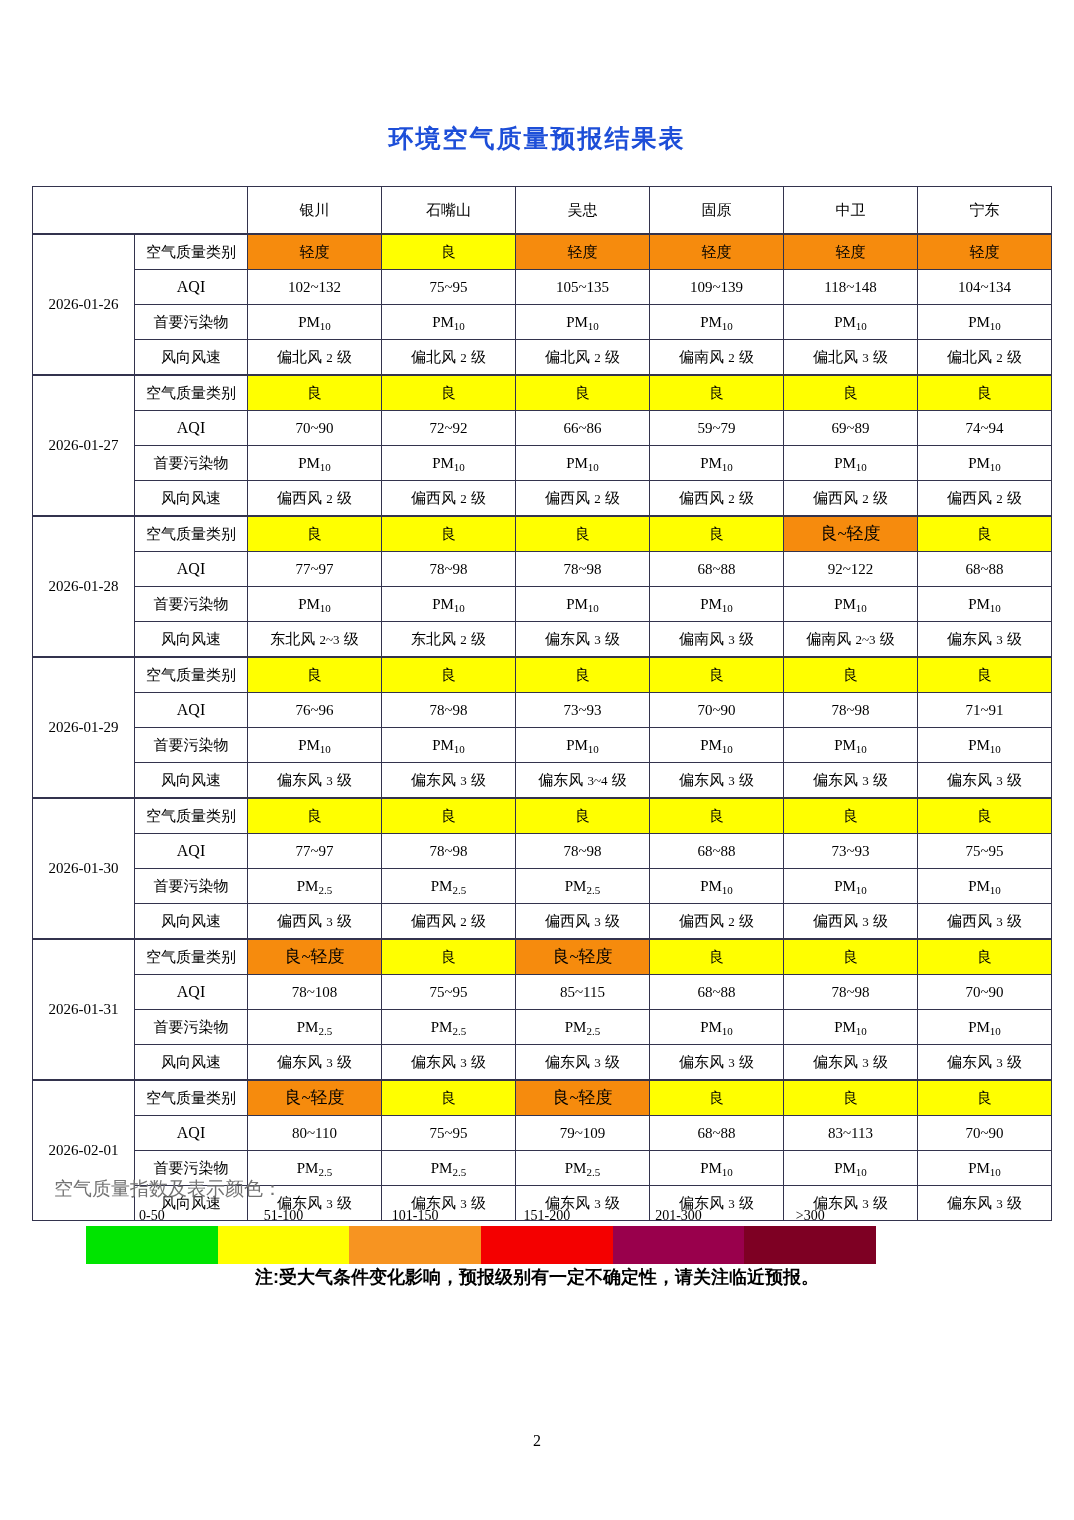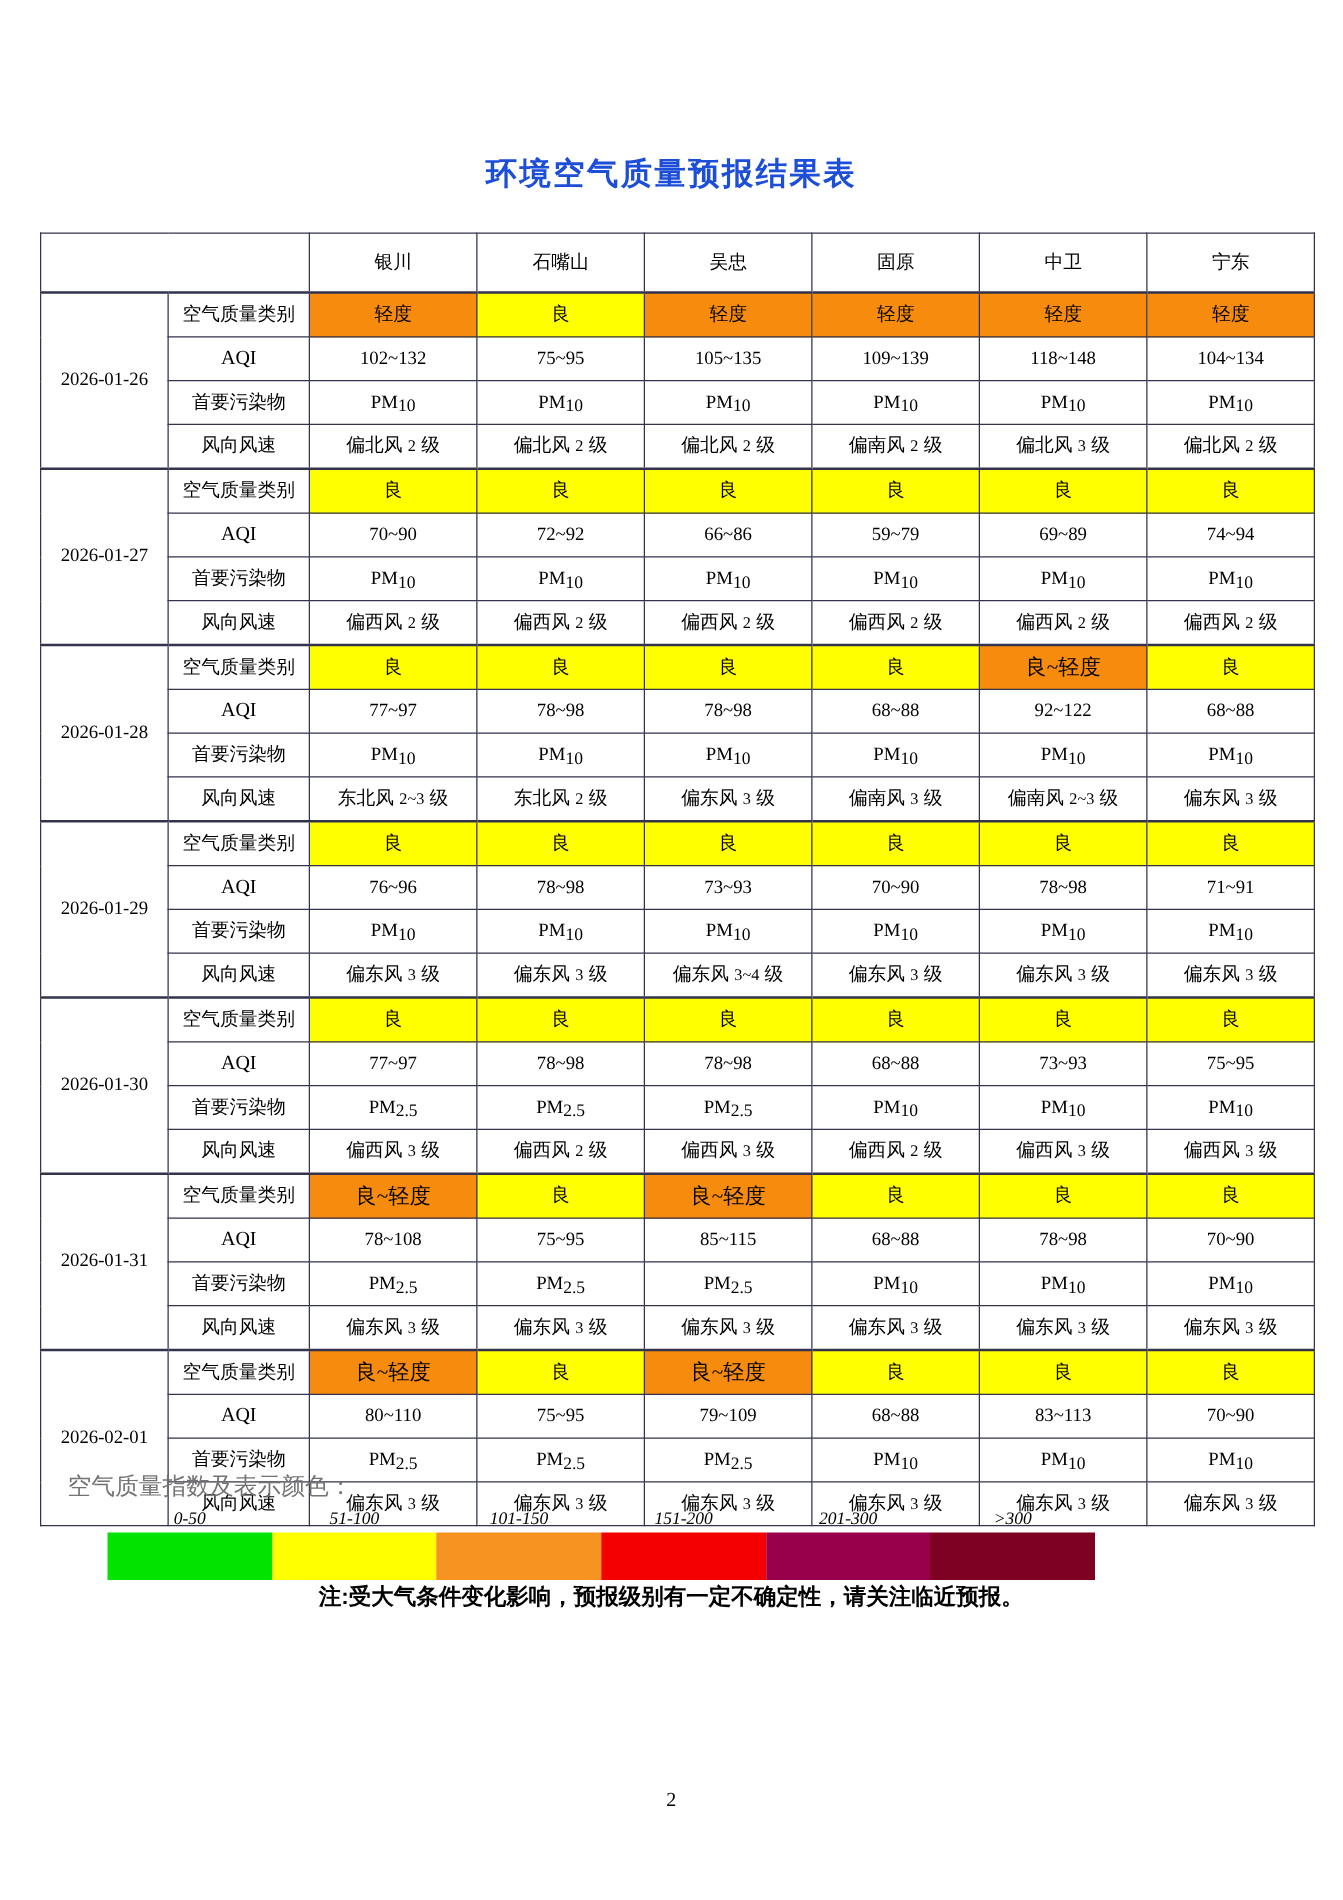--- a/index.html
+++ b/index.html
@@ -107,21 +107,21 @@
   .aqi-cell {
     font-family: "Liberation Serif", "DejaVu Serif", serif;
     font-size: 17px;
   }
   
   .pol-cell {
     font-family: "Liberation Serif", "DejaVu Serif", serif;
     font-size: 17px;
   }
   .pol-cell sub {
-    font-size: 14px;
+    font-size: 11px;
     vertical-align: baseline;
     position: relative;
     top: 3px;
   }
   
   .wind-cell {
     font-family: "Liberation Sans", "DejaVu Sans", sans-serif;
     font-size: 13px;
   }
   .wind-cell .num {
@@ -148,21 +148,20 @@
     margin: 0 0 6px 22px;
   }
   .legend-strip {
     position: relative;
     margin-left: 54px;
     width: 790px;
   }
   .legend-labels {
     display: flex;
     width: 100%;
-    font-style: italic;
   }
   .legend-labels div {
     flex: 1 1 0;
     text-align: center;
     font-family: "Liberation Serif", "DejaVu Serif", serif;
     font-size: 14px;
     color: #000;
     padding-bottom: 2px;
   }
   .legend-bars {

